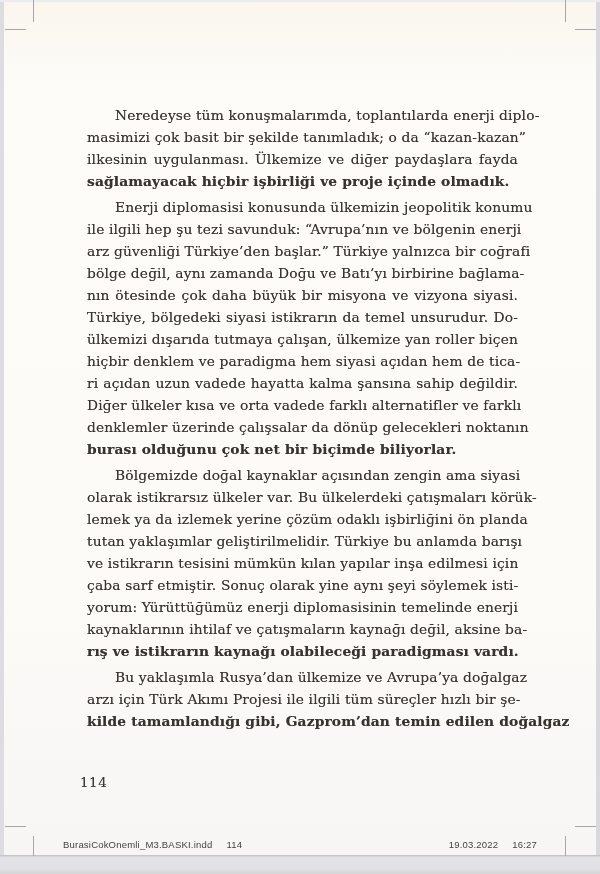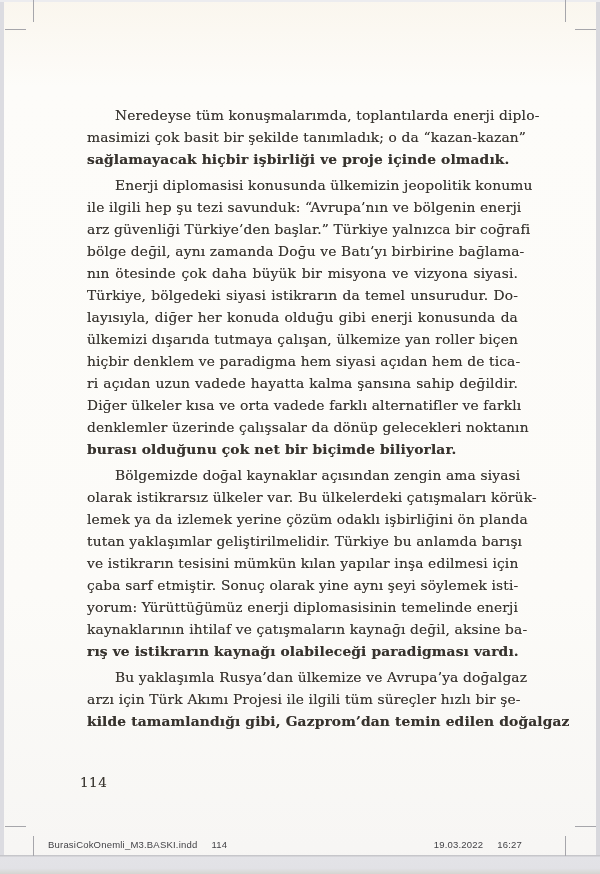--- a/index.html
+++ b/index.html
@@ -52,21 +52,21 @@
 
   .page-number {
     position:absolute; left:80px; top:774px;
     font-size:13.5px; color:#3b3731;
     letter-spacing:0.5px;
     text-shadow:0 0 0.5px rgba(55,50,45,0.5);
   }
 
   
   .slug {
-    position:absolute; top:839px; left:0; width:556px; height:14px;
+    position:absolute; top:839px; left:15px; width:556px; height:14px;
     font-family:"Liberation Sans", sans-serif;
     font-size:9.5px; color:#434347; letter-spacing:0.2px;padding-left:8px;
   }
   .slug-left  { position:absolute; left:48px;  top:0; }
   .slug-right { position:absolute; right:42px; top:0; }
   .slug .gap  { display:inline-block; width:14px; }
 </style>
 </head>
 <body>
 
@@ -83,30 +83,30 @@
   <div class="crop h h-tr"></div>
   <div class="crop h h-bl"></div>
   <div class="crop v v-bl"></div>
   <div class="crop h h-br"></div>
   <div class="crop v v-br"></div>
 
   <div class="text-block" id="text-block">
       <div class="paragraph">
         <div class="line first">Neredeyse tüm konuşmalarımda, toplantılarda enerji diplo-</div>
         <div class="line">masimizi çok basit bir şekilde tanımladık; o da “kazan-kazan”</div>
+        <div class="line">ilkesinin uygulanması. Ülkemize ve diğer paydaşlara fayda</div>
         <div class="line last">sağlamayacak hiçbir işbirliği ve proje içinde olmadık.</div>
       </div>
       <div class="paragraph">
         <div class="line first">Enerji diplomasisi konusunda ülkemizin jeopolitik konumu</div>
         <div class="line">ile ilgili hep şu tezi savunduk: “Avrupa’nın ve bölgenin enerji</div>
         <div class="line">arz güvenliği Türkiye’den başlar.” Türkiye yalnızca bir coğrafi</div>
         <div class="line">bölge değil, aynı zamanda Doğu ve Batı’yı birbirine bağlama-</div>
         <div class="line">nın ötesinde çok daha büyük bir misyona ve vizyona siyasi.</div>
         <div class="line">Türkiye, bölgedeki siyasi istikrarın da temel unsurudur. Do-</div>
-        <div class="line">layısıyla, diğer her konuda olduğu gibi enerji konusunda da</div>
         <div class="line">ülkemizi dışarıda tutmaya çalışan, ülkemize yan roller biçen</div>
         <div class="line">hiçbir denklem ve paradigma hem siyasi açıdan hem de tica-</div>
         <div class="line">ri açıdan uzun vadede hayatta kalma şansına sahip değildir.</div>
         <div class="line">Diğer ülkeler kısa ve orta vadede farklı alternatifler ve farklı</div>
         <div class="line">denklemler üzerinde çalışsalar da dönüp gelecekleri noktanın</div>
         <div class="line last">burası olduğunu çok net bir biçimde biliyorlar.</div>
       </div>
       <div class="paragraph">
         <div class="line first">Bölgemizde doğal kaynaklar açısından zengin ama siyasi</div>
         <div class="line">olarak istikrarsız ülkeler var. Bu ülkelerdeki çatışmaları körük-</div>

